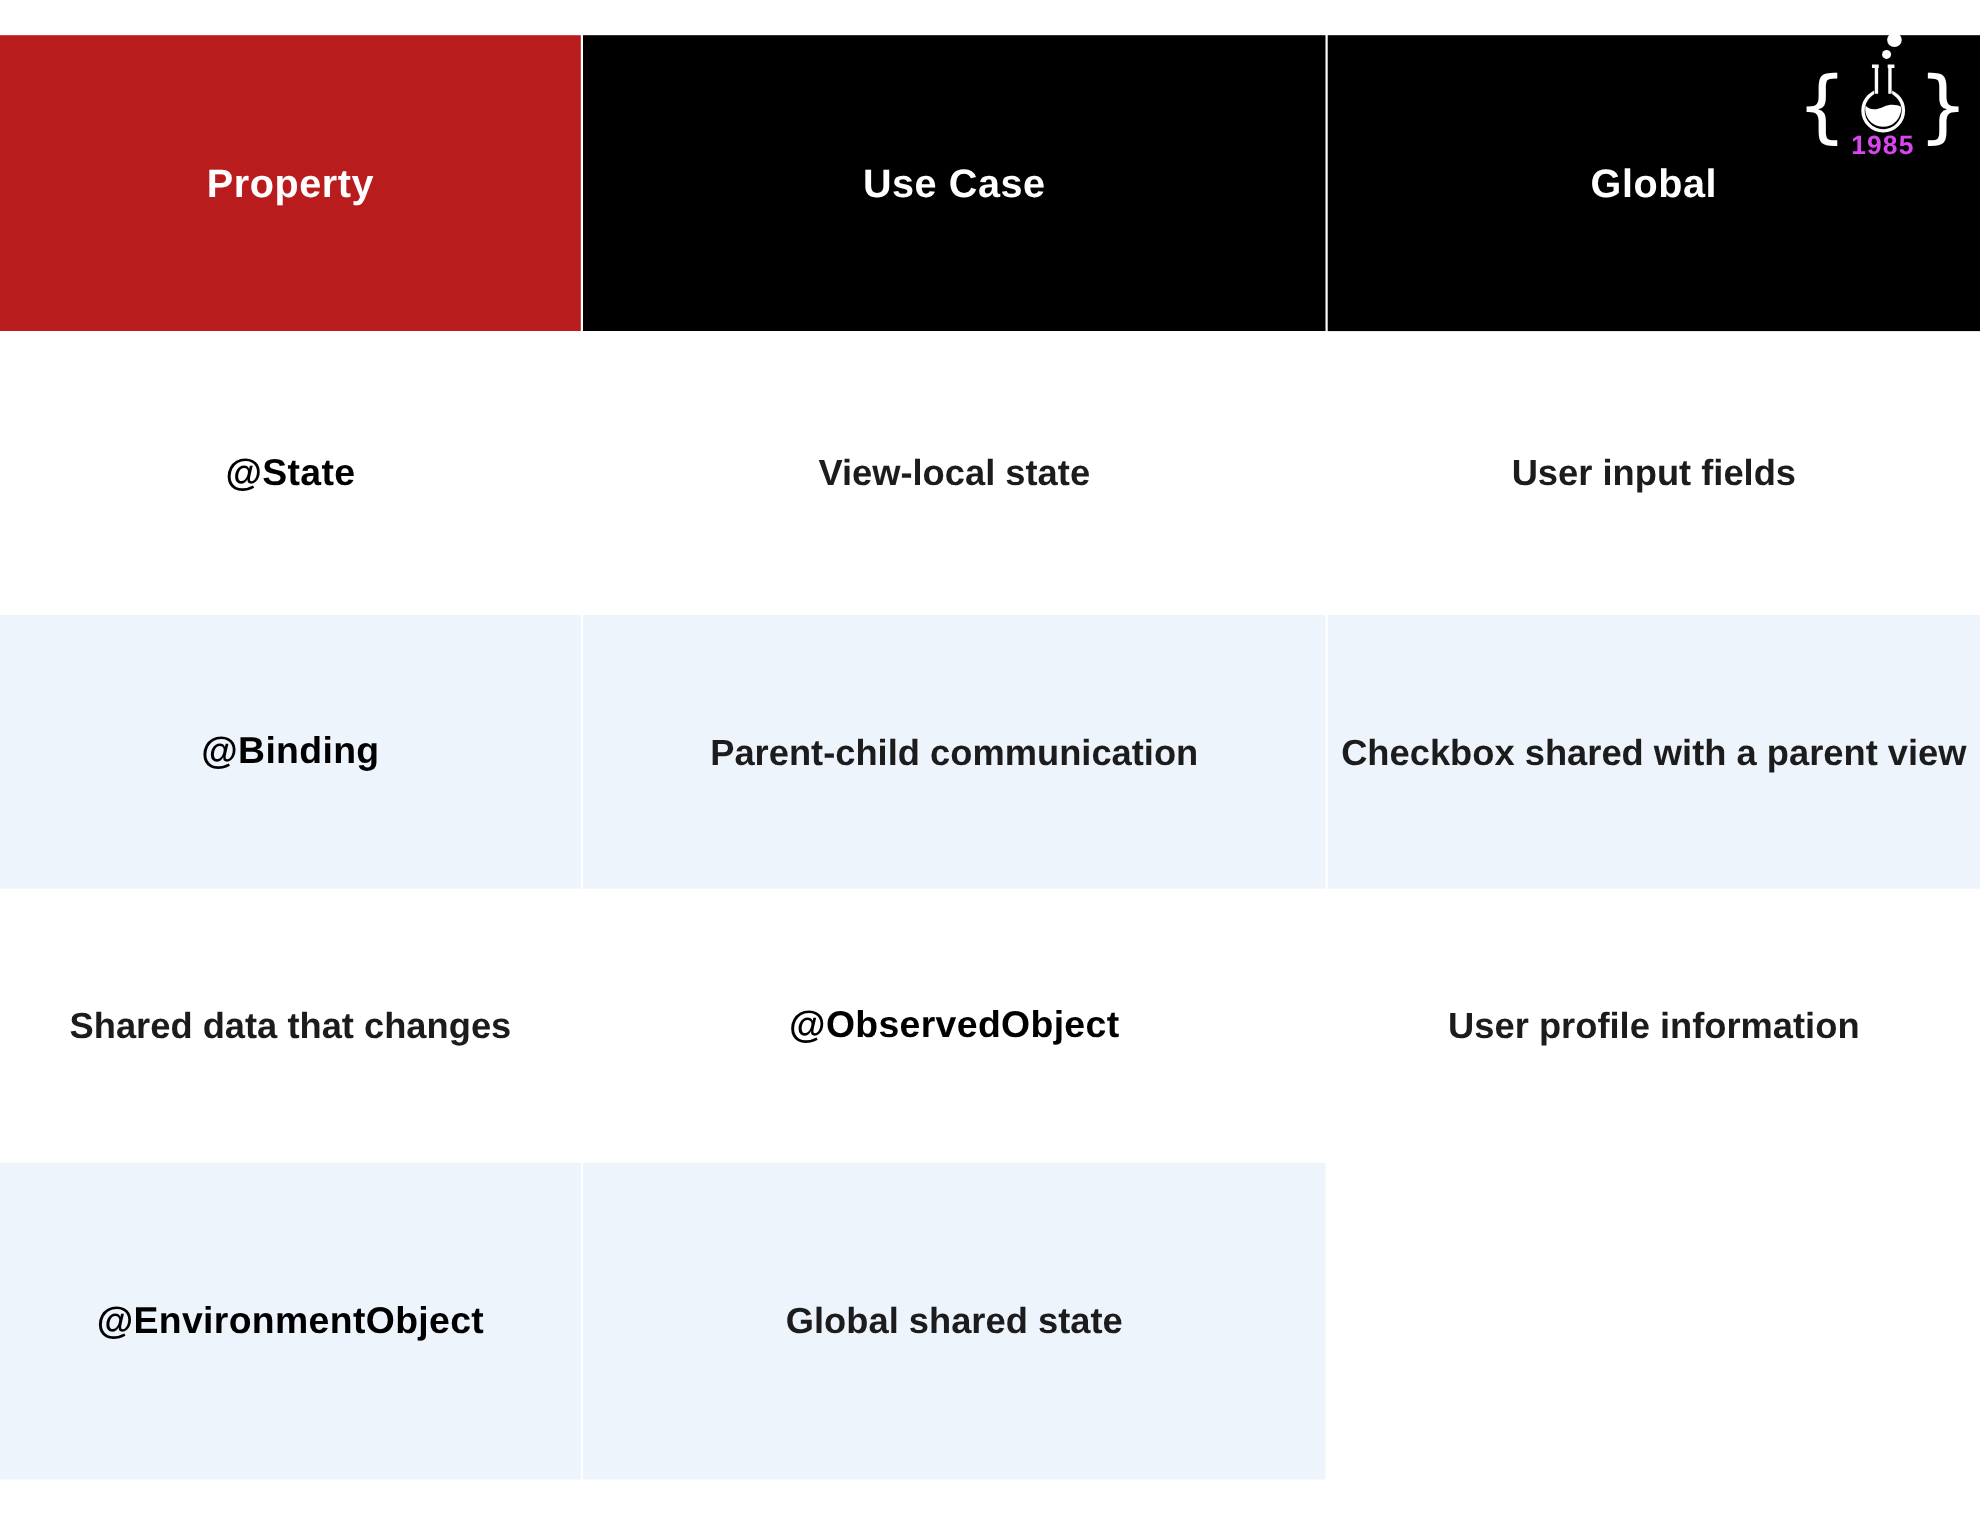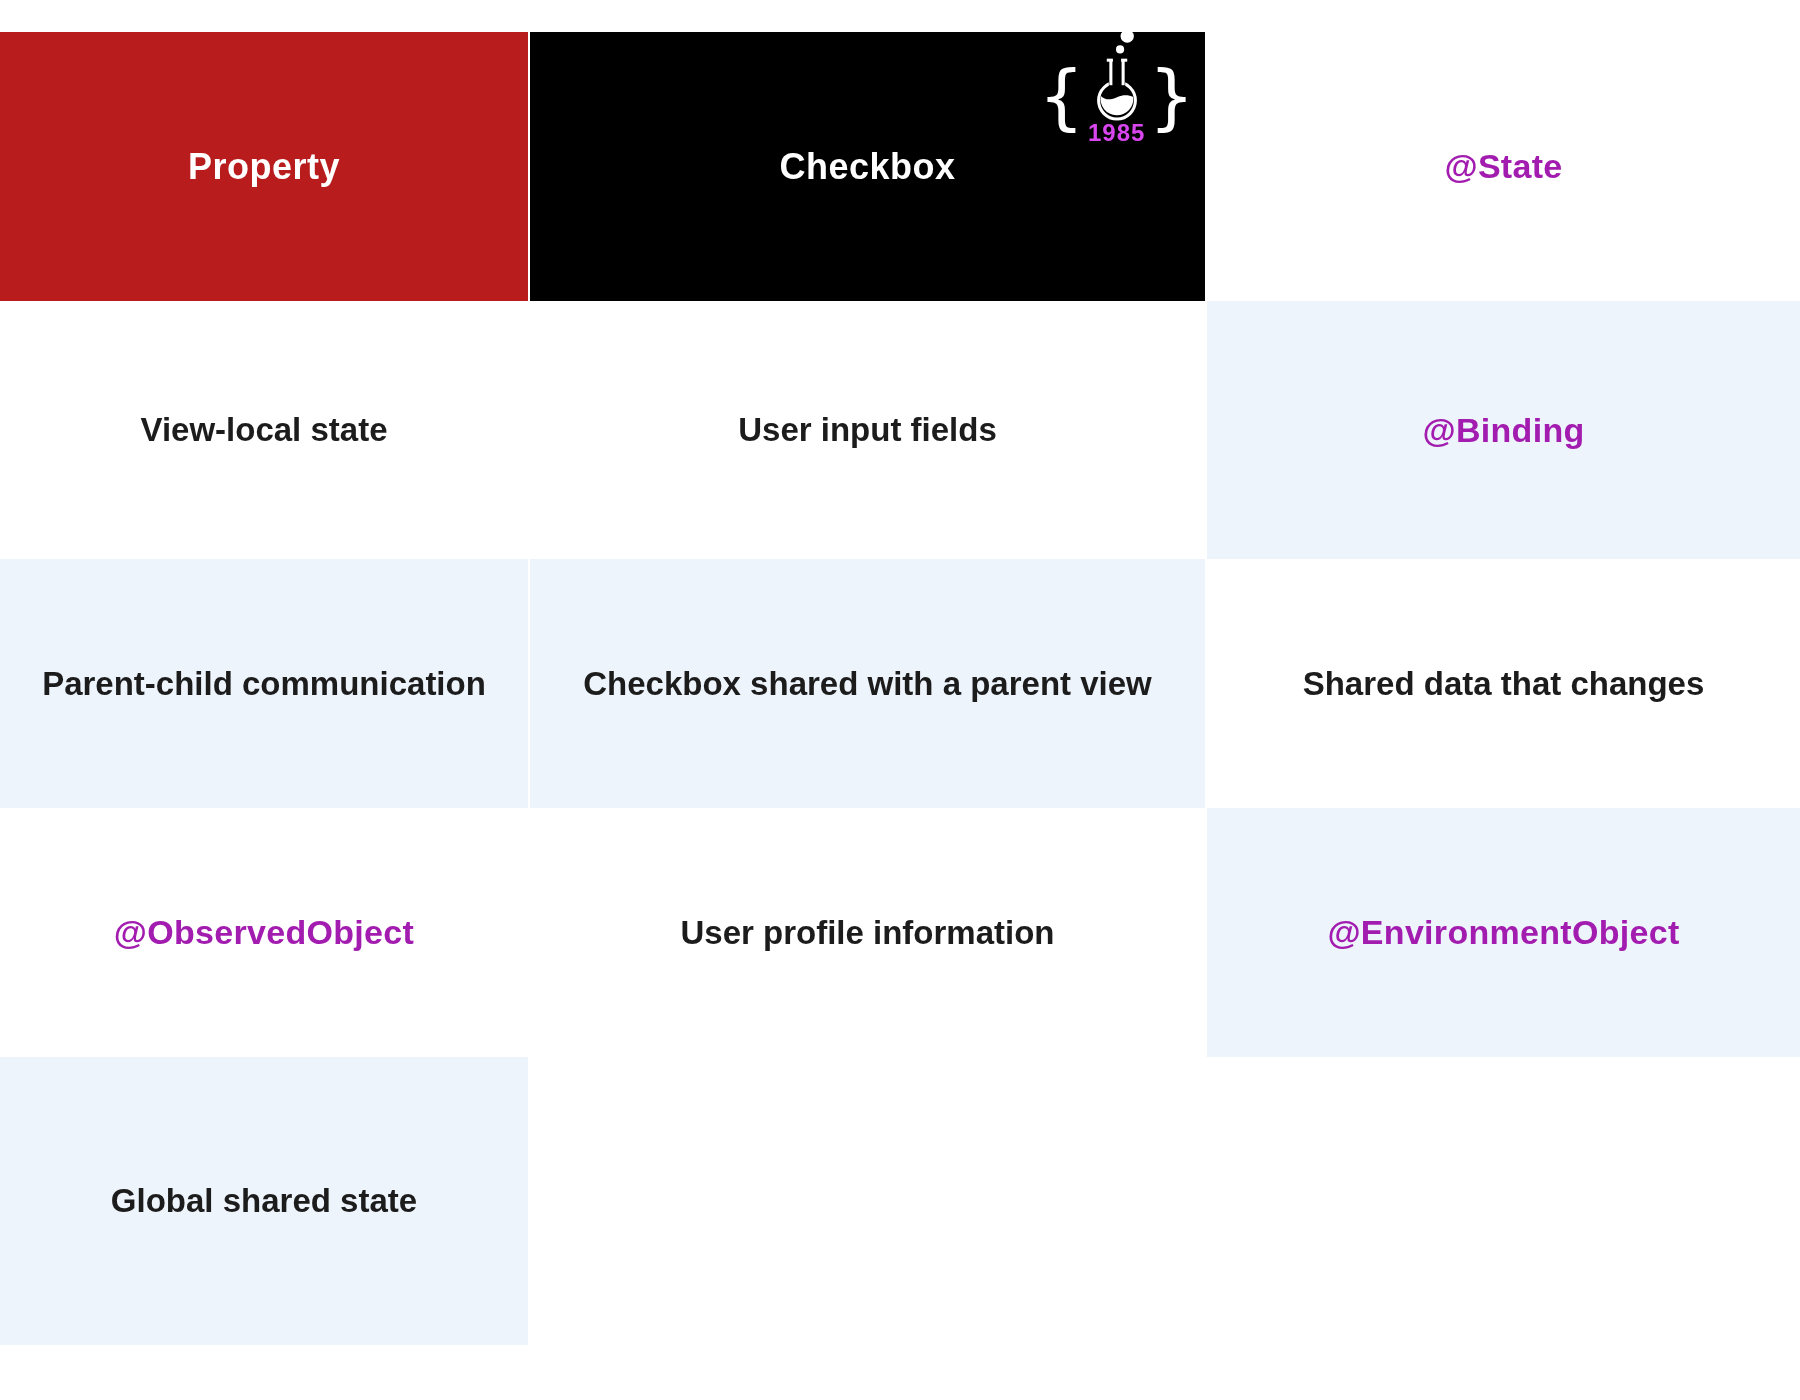--- a/index.html
+++ b/index.html
@@ -24,21 +24,21 @@
     padding:0 6px;box-sizing:border-box;
   }
   .th{
     color:#ffffff;font-weight:700;font-size:36px;letter-spacing:0.5px;
   }
   .th-property{background:#b91c1c;}
   .th-dark{background:#000000;}
   .th-example{position:relative;}
   .r-white{background:#ffffff;}
   .r-blue{background:#EEF4FC;}
-  .prop{font-weight:700;font-size:34px;color:#a21caf;letter-spacing:0.3px;}
+  .prop{font-weight:700;font-size:34px;color:#000000;letter-spacing:0.3px;}
   .val{font-weight:700;font-size:33px;color:#1c1c1c;}
   
   .logo{
     position:absolute;top:-4px;right:10px;
     display:flex;flex-direction:column;align-items:center;
     color:#ffffff;
   }
   .logo-row{display:flex;align-items:flex-end;gap:1px;}
   .brace{
     font-family:"DejaVu Sans",sans-serif;
@@ -51,22 +51,25 @@
 </style>
 </head>
 <body>
 
 <div class="page">
   <div class="grid">
 
     <div class="cell th th-property">
       <span>Property</span>
     </div>
+    <div class="cell th th-dark">
+      <span>Use Case</span>
+    </div>
     <div class="cell th th-dark th-example">
-      <span>Checkbox</span>
+      <span>Global</span>
       <div class="logo">
         <div class="logo-row">
           <span class="brace">{</span>
           <span>
             <svg width="62" height="94" viewBox="0 0 60 92" xmlns="http://www.w3.org/2000/svg">
               <circle cx="40" cy="8" r="6.5" fill="#ffffff"></circle>
               <circle cx="33" cy="21" r="4" fill="#ffffff"></circle>
               <circle cx="30" cy="71" r="18" fill="none" stroke="#ffffff" stroke-width="3"></circle>
               <rect x="22" y="50" width="16" height="10" fill="#000000"></rect>
               <line x1="24" y1="32" x2="24" y2="56" stroke="#ffffff" stroke-width="3"></line>

